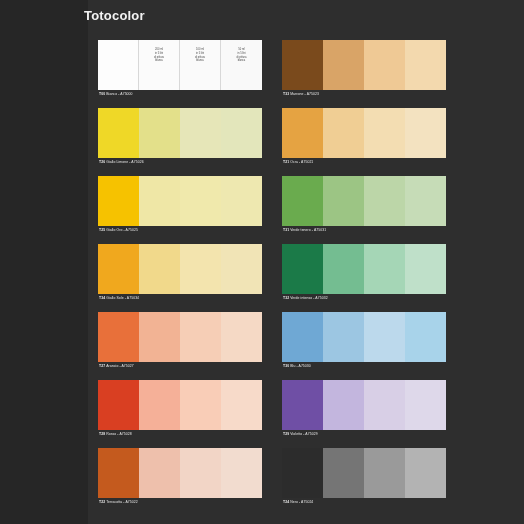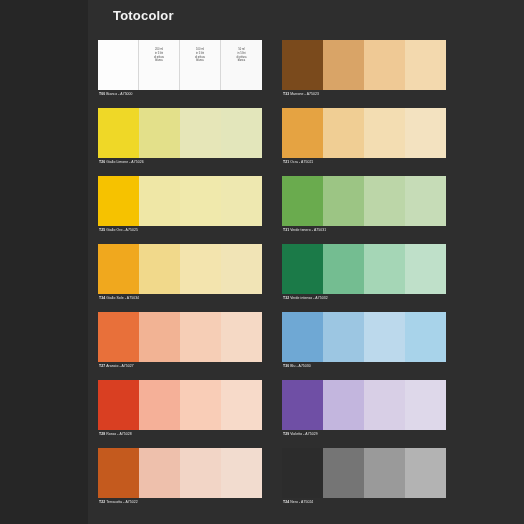--- a/index.html
+++ b/index.html
@@ -29,21 +29,21 @@
   }
   
   #left-gutter {
     position: absolute;
     left: 0; top: 0;
     width: 88px; height: 524px;
     background: #262626;
   }
   #title {
     position: absolute;
-    left: 113px;
+    left: 84px;
     top: 8px;
     font-size: 13px;
     font-weight: bold;
     color: #f2f2f2;
     letter-spacing: 0.2px;
   }
   #grid {
     position: absolute;
     left: 98px;
     top: 40px;

